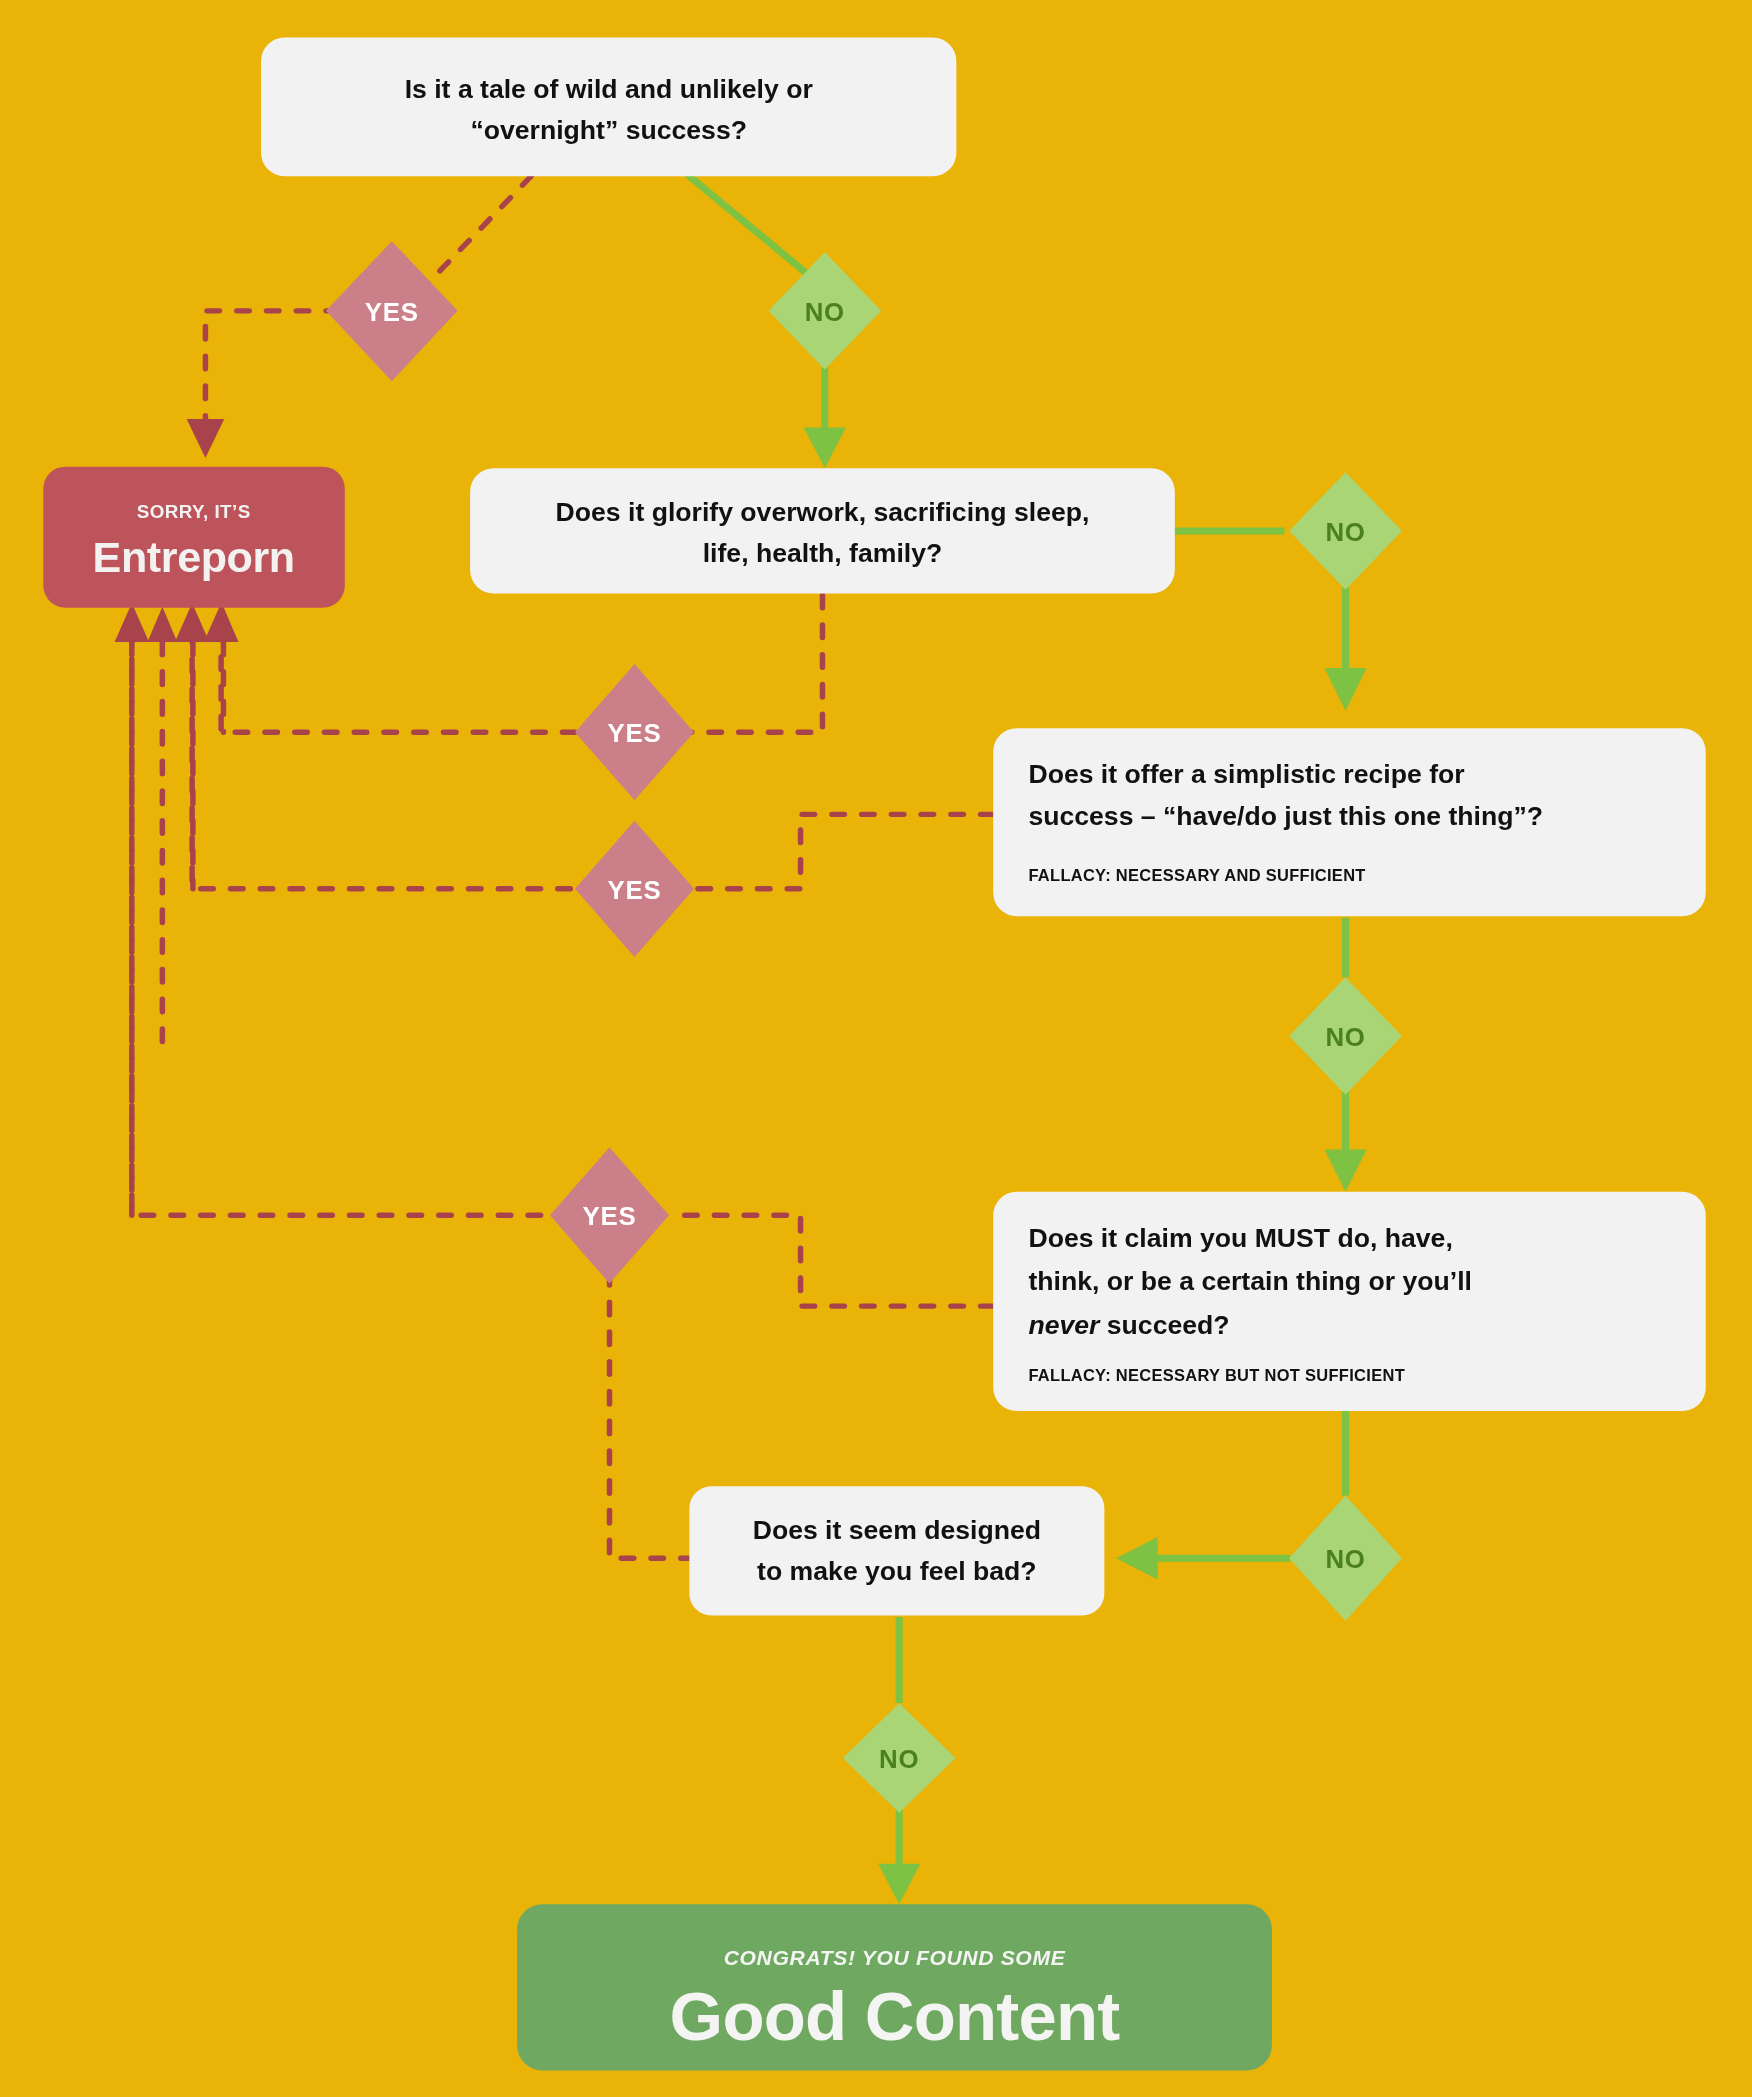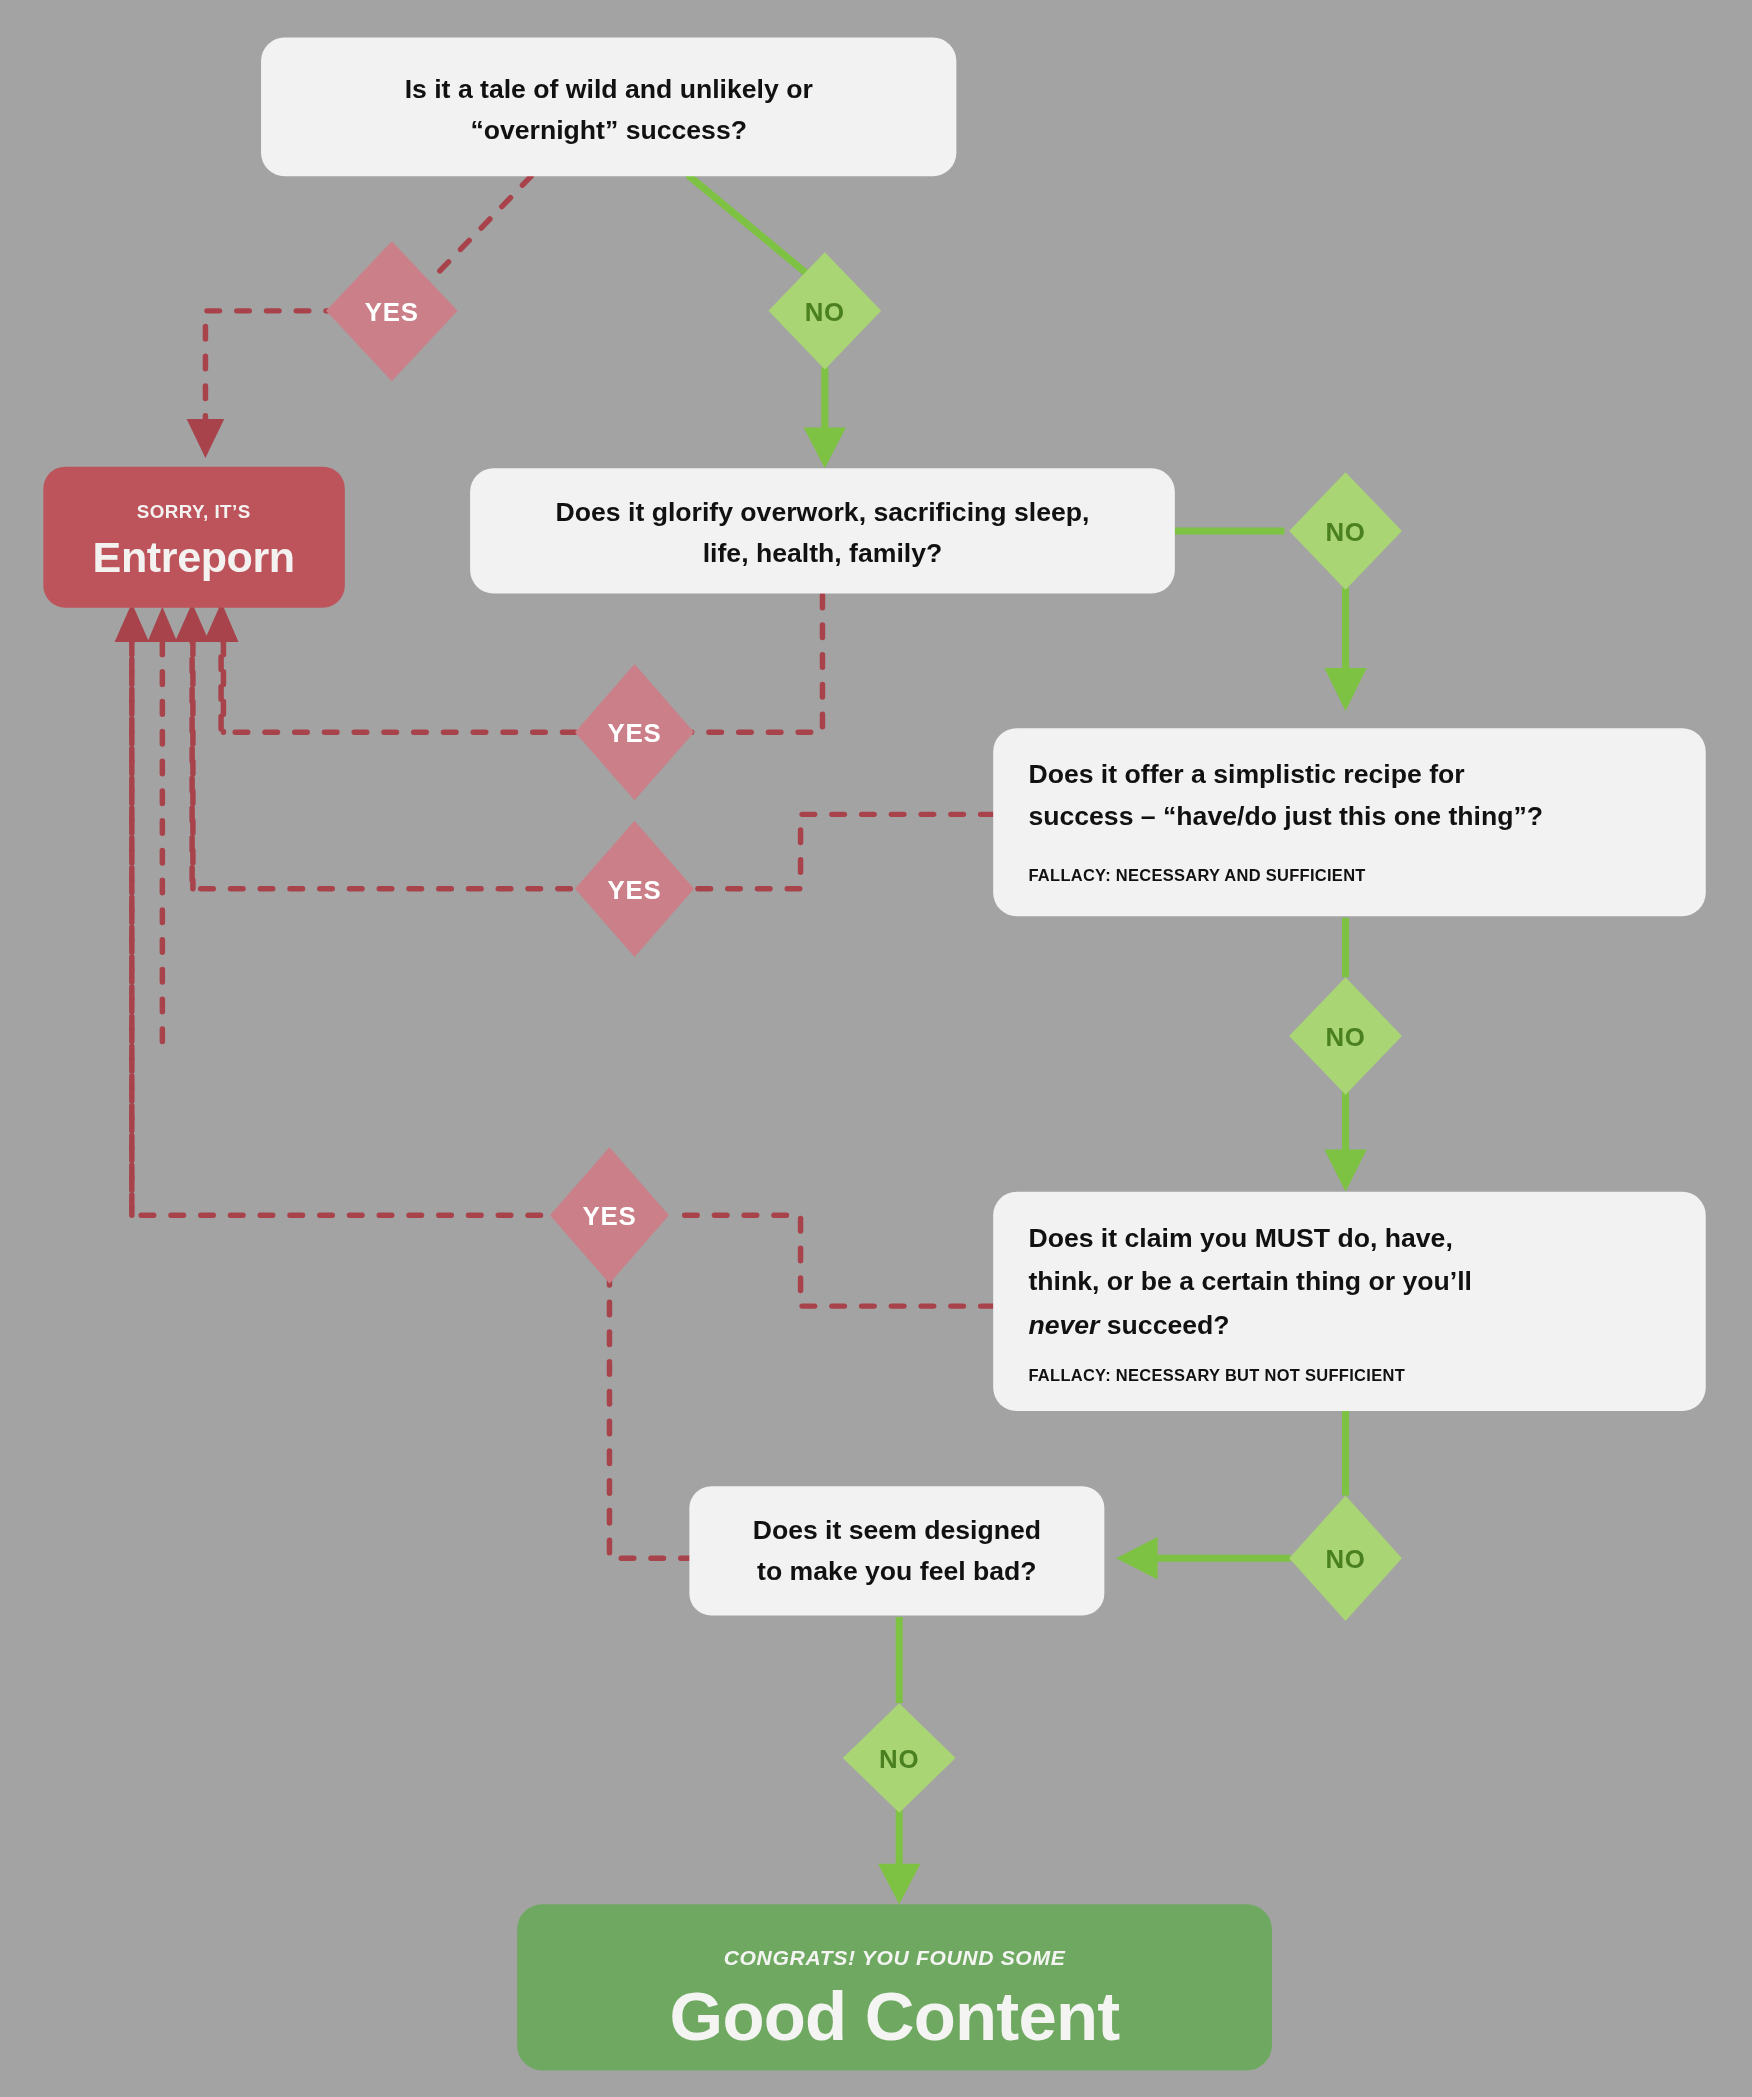--- a/index.html
+++ b/index.html
@@ -7,21 +7,21 @@
     padding: 0;
     background: #ffffff;
   }
   body {
     font-family: "Liberation Sans", sans-serif;
   }
   #chart-root {
     position: relative;
     width: 1753px;
     height: 2097px;
-    background: #a3a3a3;
+    background: #eab308;
     overflow: hidden;
     text-align: right;
   }
   svg.flow-svg {
     position: absolute;
     left: 0;
     top: 0;
     width: 1753px;
     height: 2097px;
   }

